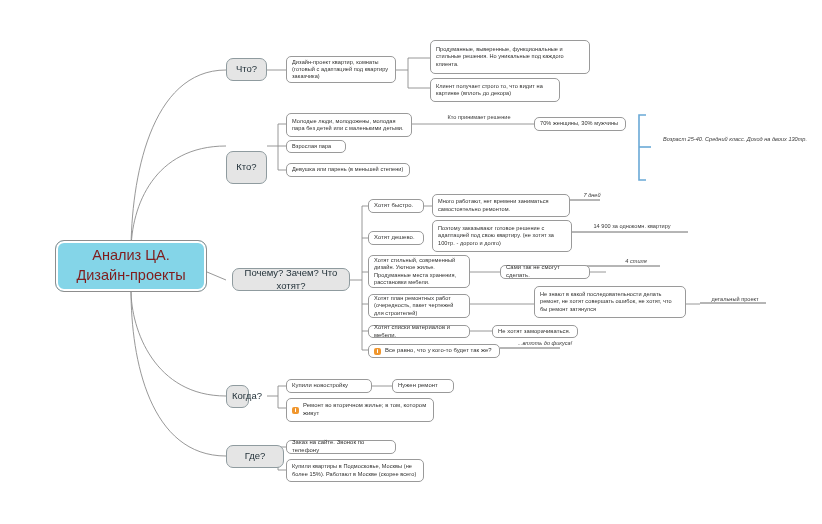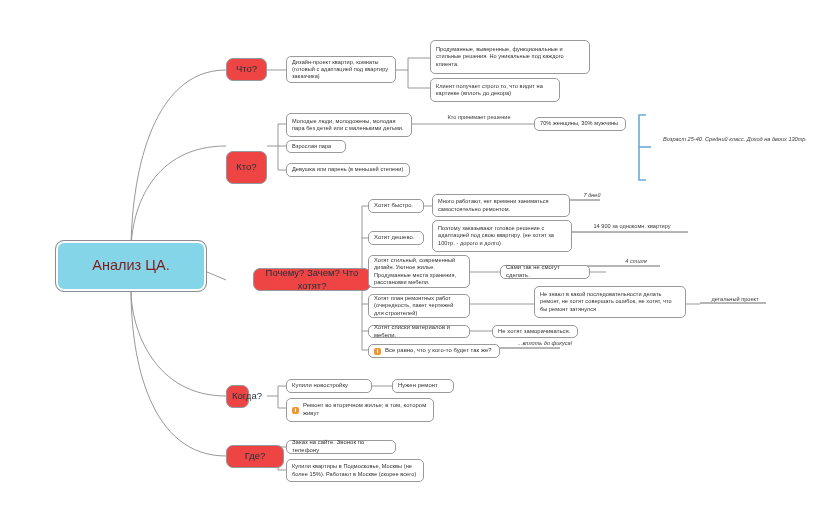--- a/index.html
+++ b/index.html
@@ -46,21 +46,21 @@
     border-radius: 9px;
     box-shadow: 0 0 0 2px #ffffff inset;
     justify-content: center;
     text-align: center;
     font-size: 14.5px;
     color: #7f1d1d;
     line-height: 1.35;
   }
   
   .branch {
-    background: #ef4444;
+    background: #e5e5e5;
     border: 1px solid #8f9b9f;
     border-radius: 7px;
     justify-content: flex-end;
     text-align: center;
     font-size: 9.5px;
     color: #23323a;
   }
   
   .leaf {
     font-size: 5.6px;
@@ -164,21 +164,21 @@
       <path d="M278 470 L286 470"></path>
     </g>
 
     <g fill="none" stroke="#6aa9d6" stroke-width="1.6">
       <path d="M646 115 L639 115 L639 180 L646 180"></path>
       <path d="M639 147 L651 147"></path>
     </g>
   </svg>
 
   <div class="node root" style="left:55px; top:240px; width:152px; height:52px;">
-    <span class="node-text"><span>Анализ ЦА.</span><br></span>
+    <span class="node-text"><span>Анализ ЦА.</span><br><span>Дизайн-проекты</span></span>
   </div>
 
   <div class="node branch" style="left:226px; top:58px; width:41px; height:23px;">
     <span class="node-text">Что?</span>
   </div>
   <div class="node leaf" style="left:286px; top:56px; width:110px; height:27px;">
     <span class="node-text">Дизайн-проект квартир, комнаты (готовый с адаптацией под квартиру заказчика)</span>
   </div>
   <div class="node leaf" style="left:430px; top:40px; width:160px; height:34px;">
     <span class="node-text">Продуманные, выверенные, функциональные и стильные решения. Но уникальные под каждого клиента.</span>
@@ -198,21 +198,21 @@
     <span class="node-text">70% женщины, 30% мужчины</span>
   </div>
   <div class="node leaf" style="left:286px; top:140px; width:60px; height:13px;">
     <span class="node-text">Взрослая пара</span>
   </div>
   <div class="node leaf" style="left:286px; top:163px; width:124px; height:14px;">
     <span class="node-text">Девушка или парень (в меньшей степени)</span>
   </div>
   <div class="anno" style="left:655px; top:136px; width:160px;">Возраст 25-40. Средний класс. Доход на двоих 130тр.</div>
 
-  <div class="node branch" style="left:232px; top:268px; width:118px; height:23px;margin-left:21px;">
+  <div class="node branch" style="left:232px; top:268px; width:118px; height:23px;">
     <span class="node-text">Почему? Зачем? Что хотят?</span>
   </div>
 
   <div class="node leaf mid" style="left:368px; top:199px; width:56px; height:14px;">
     <span class="node-text">Хотят быстро.</span>
   </div>
   <div class="node leaf" style="left:432px; top:194px; width:138px; height:23px;">
     <span class="node-text">Много работают, нет времени заниматься самостоятельно ремонтом.</span>
   </div>
   <div class="anno" style="left:562px; top:192px; width:60px;">7 дней</div>

